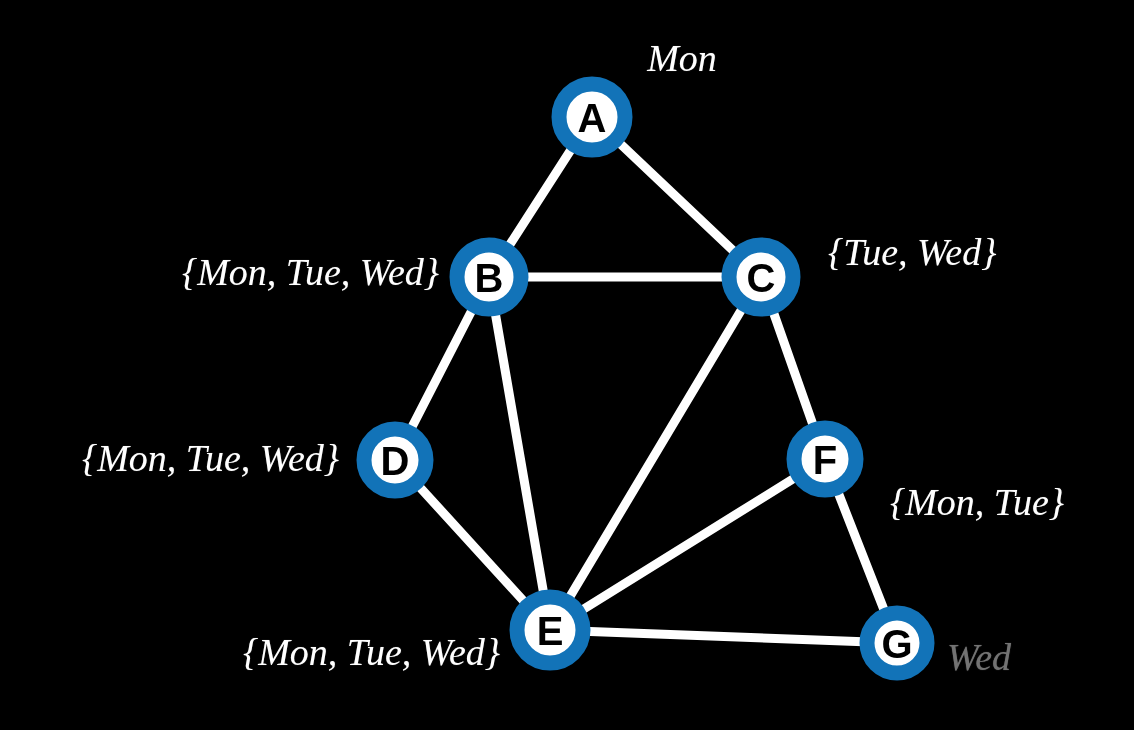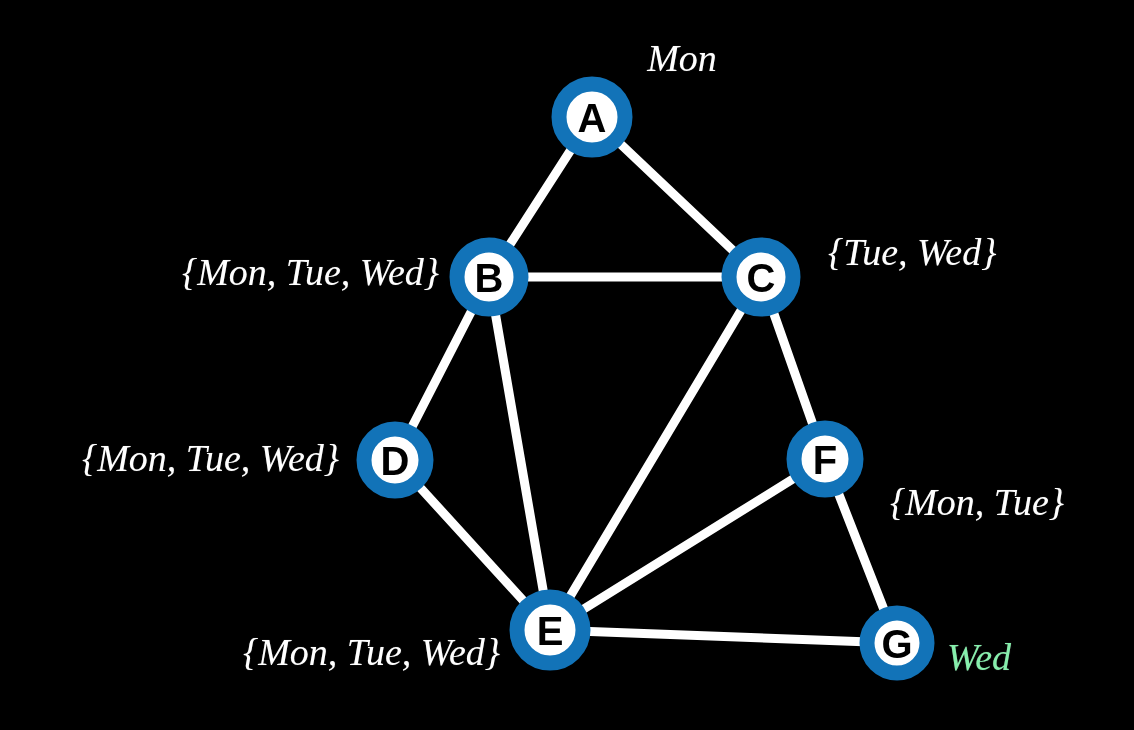--- a/index.html
+++ b/index.html
@@ -104,15 +104,15 @@
         </g>
       </g>
   </svg>
   <div id="labels-layer">
       <div class="domain-label lbl-top" style="left: 674px; top: 58px; color: rgb(255, 255, 255); margin-left: 8px;">Mon</div>
       <div class="domain-label lbl-left" style="left: 439px; top: 272px; color: rgb(255, 255, 255);">{Mon, Tue, Wed}</div>
       <div class="domain-label lbl-right" style="left: 828px; top: 252px; color: rgb(255, 255, 255);">{Tue, Wed}</div>
       <div class="domain-label lbl-left" style="left: 339px; top: 458px; color: rgb(255, 255, 255);">{Mon, Tue, Wed}</div>
       <div class="domain-label lbl-right" style="left: 890px; top: 462px; color: rgb(255, 255, 255); margin-top: 40px;">{Mon, Tue}</div>
       <div class="domain-label lbl-left" style="left: 500px; top: 652px; color: rgb(255, 255, 255);">{Mon, Tue, Wed}</div>
-      <div class="domain-label lbl-right" style="left: 947px; top: 657px; color: #86efac;">Wed</div>
+      <div class="domain-label lbl-right" style="left: 947px; top: 657px; color: #737373;">Wed</div>
     </div>
 </div>
 
 </body></html>

